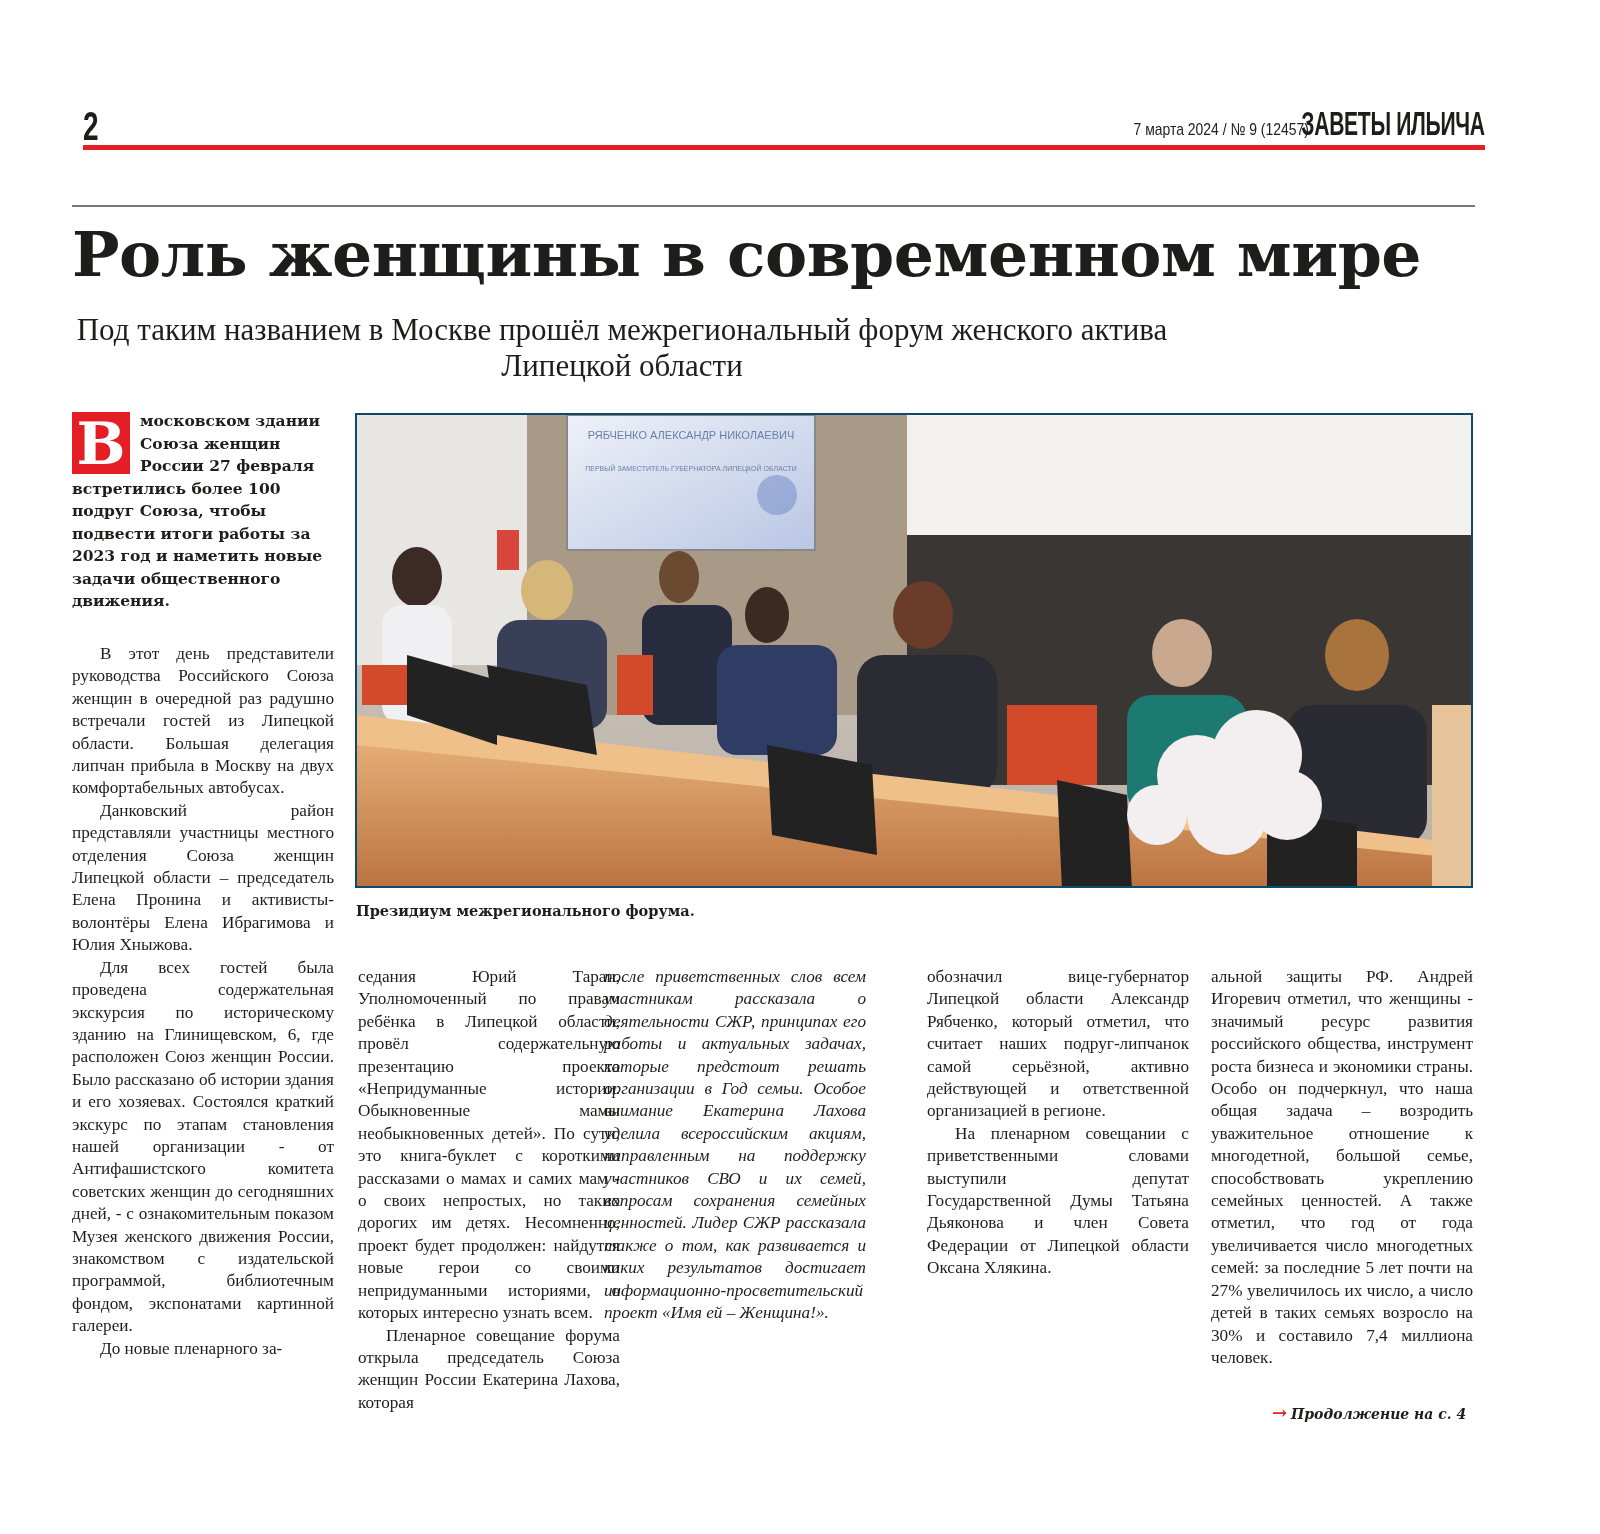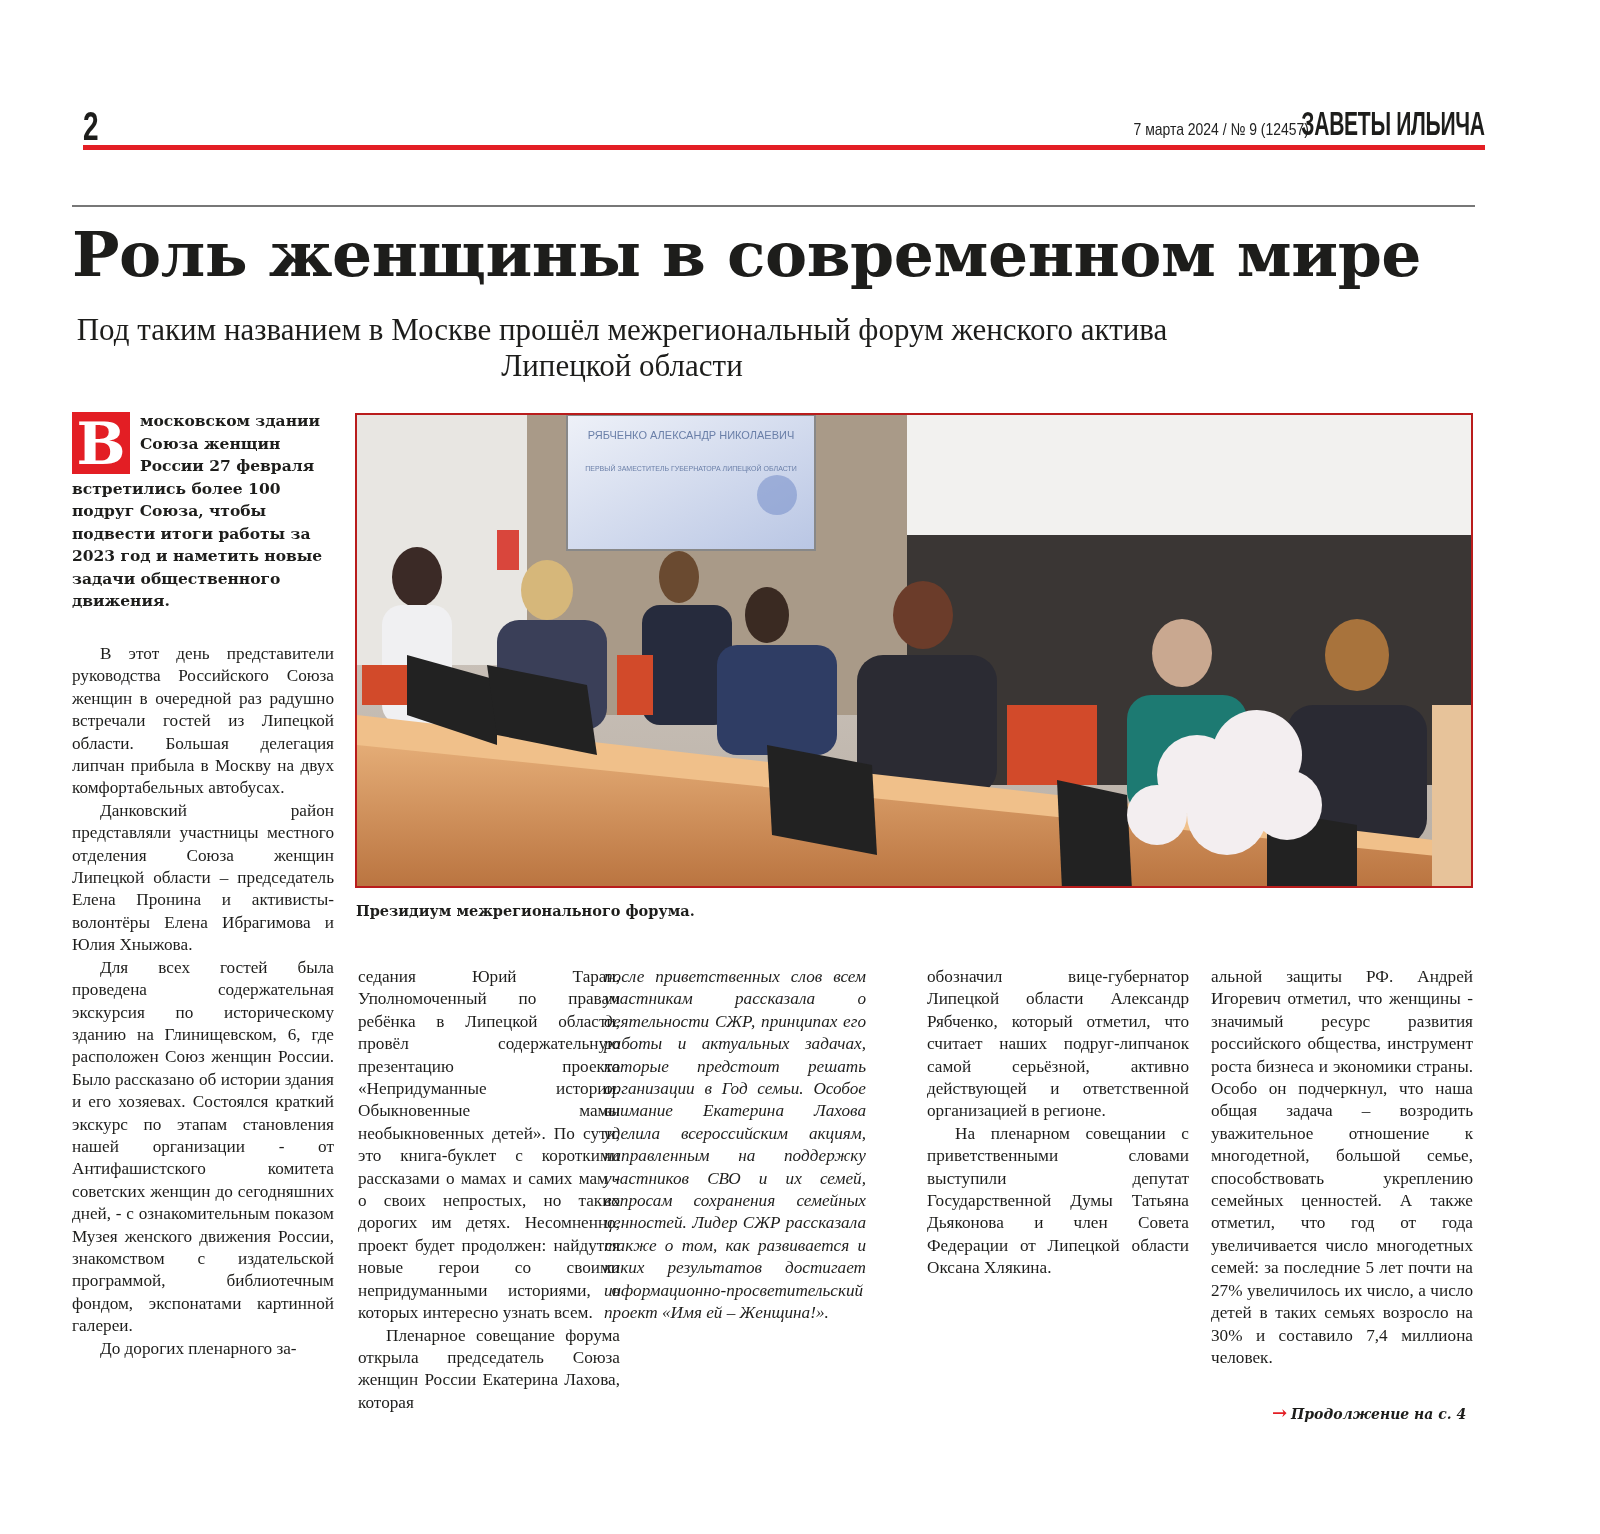--- a/index.html
+++ b/index.html
@@ -16,21 +16,21 @@
   .headline { position: absolute; left: 72px; top: 218px; font-family: "DejaVu Serif", serif; font-weight: bold; font-size: 62px; letter-spacing: -0.5px; color: #1d1d1b; white-space: nowrap; transform: scaleX(1.02); transform-origin: left; }
   .subhead { position: absolute; left: 72px; top: 312px; font-family: "Liberation Serif", serif; font-size: 31px; line-height: 36px; color: #1d1d1b; width: 1100px; text-align: center; }
 
   .lead { position: absolute; left: 72px; top: 410px; width: 268px; font-family: "DejaVu Serif", serif; font-weight: bold; font-size: 15.5px; line-height: 22.5px; color: #1d1d1b; }
   .dropcap { float: left; width: 58px; height: 62px; background: #e31e24; color: #fff; font-weight: bold; font-size: 58px; line-height: 64px; text-align: center; margin: 2px 10px 0 0; font-family: "DejaVu Serif", serif; }
 
   .col { position: absolute; font-family: "Liberation Serif", serif; font-size: 17.2px; line-height: 22.4px; text-align: justify; color: #1d1d1b; margin-top: 13px; }
   .col p { text-indent: 28px; }
   .col p.cont { text-indent: 0; }
 
-  .photo { position: absolute; left: 355px; top: 413px; width: 1118px; height: 475px; border: 2px solid #b91c1c; overflow: hidden; background: #c9a27a; }
+  .photo { position: absolute; left: 355px; top: 413px; width: 1118px; height: 475px; border: 2px solid #0c4a6e; overflow: hidden; background: #c9a27a; }
   .caption { position: absolute; left: 356px; top: 902px; font-family: "DejaVu Serif", serif; font-weight: bold; font-size: 14.5px; color: #1d1d1b; }
 
   .continued { position: absolute; left: 1272px; top: 1402px; font-family: "DejaVu Serif", serif; font-style: italic; font-weight: bold; font-size: 14px; color: #1d1d1b; white-space: nowrap; }
   .continued .arrow { color: #e31e24; font-style: normal; font-size: 18px; margin-right: 4px; }
 </style>
 </head>
 <body>
 
 <div class="masthead">
   <div class="page-num">2</div>
@@ -114,21 +114,21 @@
     </g>
     <rect x="1075" y="290" width="43" height="185" fill="#e7c39a"></rect>
   </svg>
 </div>
 <div class="caption">Президиум межрегионального форума.</div>
 
 <div class="col" style="left:72px; top:630px; width:262px;">
   <p>В этот день представители руководства Российского Союза женщин в очередной раз радушно встречали гостей из Липецкой области. Большая делегация липчан прибыла в Москву на двух комфортабельных автобусах.</p>
   <p>Данковский район представляли участницы местного отделения Союза женщин Липецкой области – председатель Елена Пронина и активисты-волонтёры Елена Ибрагимова и Юлия Хныжова.</p>
   <p>Для всех гостей была проведена содержательная экскурсия по историческому зданию на Глинищевском, 6, где расположен Союз женщин России. Было рассказано об истории здания и его хозяевах. Состоялся краткий экскурс по этапам становления нашей организации - от Антифашистского комитета советских женщин до сегодняшних дней, - с ознакомительным показом Музея женского движения России, знакомством с издательской программой, библиотечным фондом, экспонатами картинной галереи.</p>
-  <p>До дорогих пленарного за-</p>
+  <p>До новые пленарного за-</p>
 </div>
 
 <div class="col" style="left:358px; top:953px; width:262px;">
   <p class="cont">седания Юрий Таран, Уполномоченный по правам ребёнка в Липецкой области, провёл содержательную презентацию проекта «Непридуманные истории. Обыкновенные мамы необыкновенных детей». По сути, это книга-буклет с короткими рассказами о мамах и самих мам - о своих непростых, но таких дорогих им детях. Несомненно, проект будет продолжен: найдутся новые герои со своими непридуманными историями, о которых интересно узнать всем.</p>
   <p>Пленарное совещание форума открыла председатель Союза женщин России Екатерина Лахова, которая</p>
 </div>
 
 <div class="col" style="left:604px; top:953px; width:262px;font-style:italic;">
   <p class="cont">после приветственных слов всем участникам рассказала о деятельности СЖР, принципах его работы и актуальных задачах, которые предстоит решать организации в Год семьи. Особое внимание Екатерина Лахова уделила всероссийским акциям, направленным на поддержку участников СВО и их семей, вопросам сохранения семейных ценностей. Лидер СЖР рассказала также о том, как развивается и каких результатов достигает информационно-просветительский проект «Имя ей – Женщина!».</p>
 </div>

